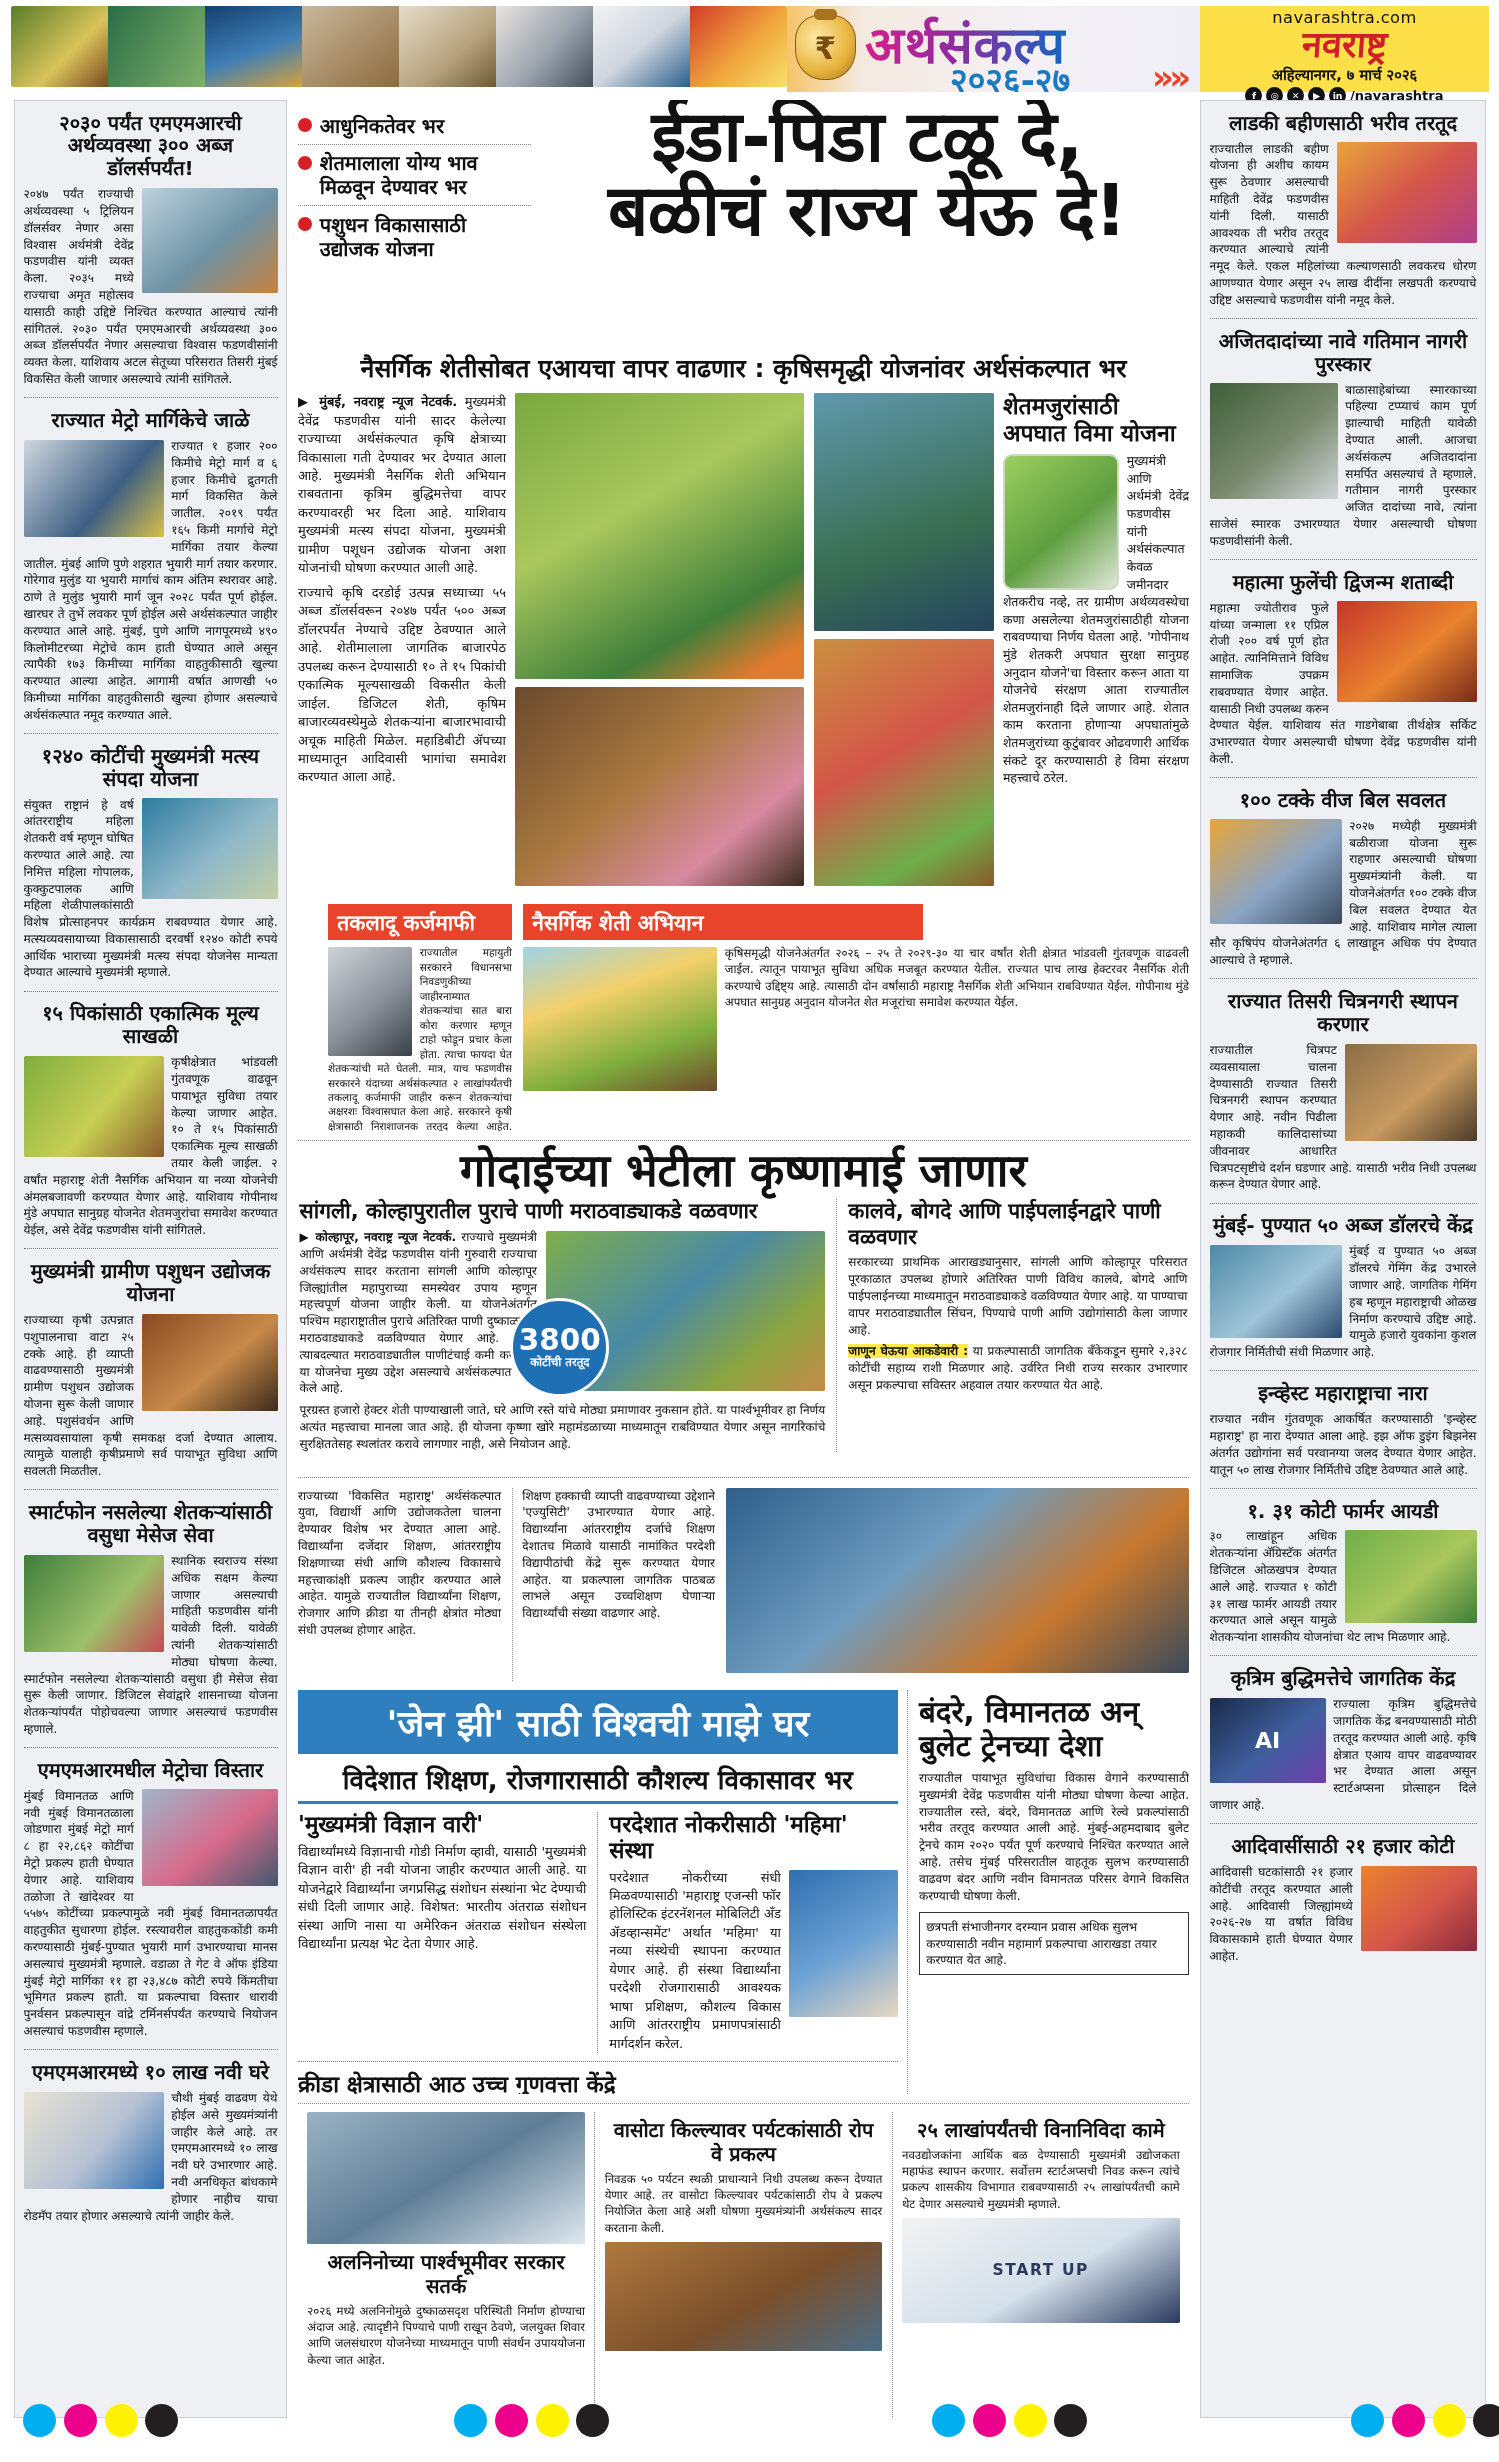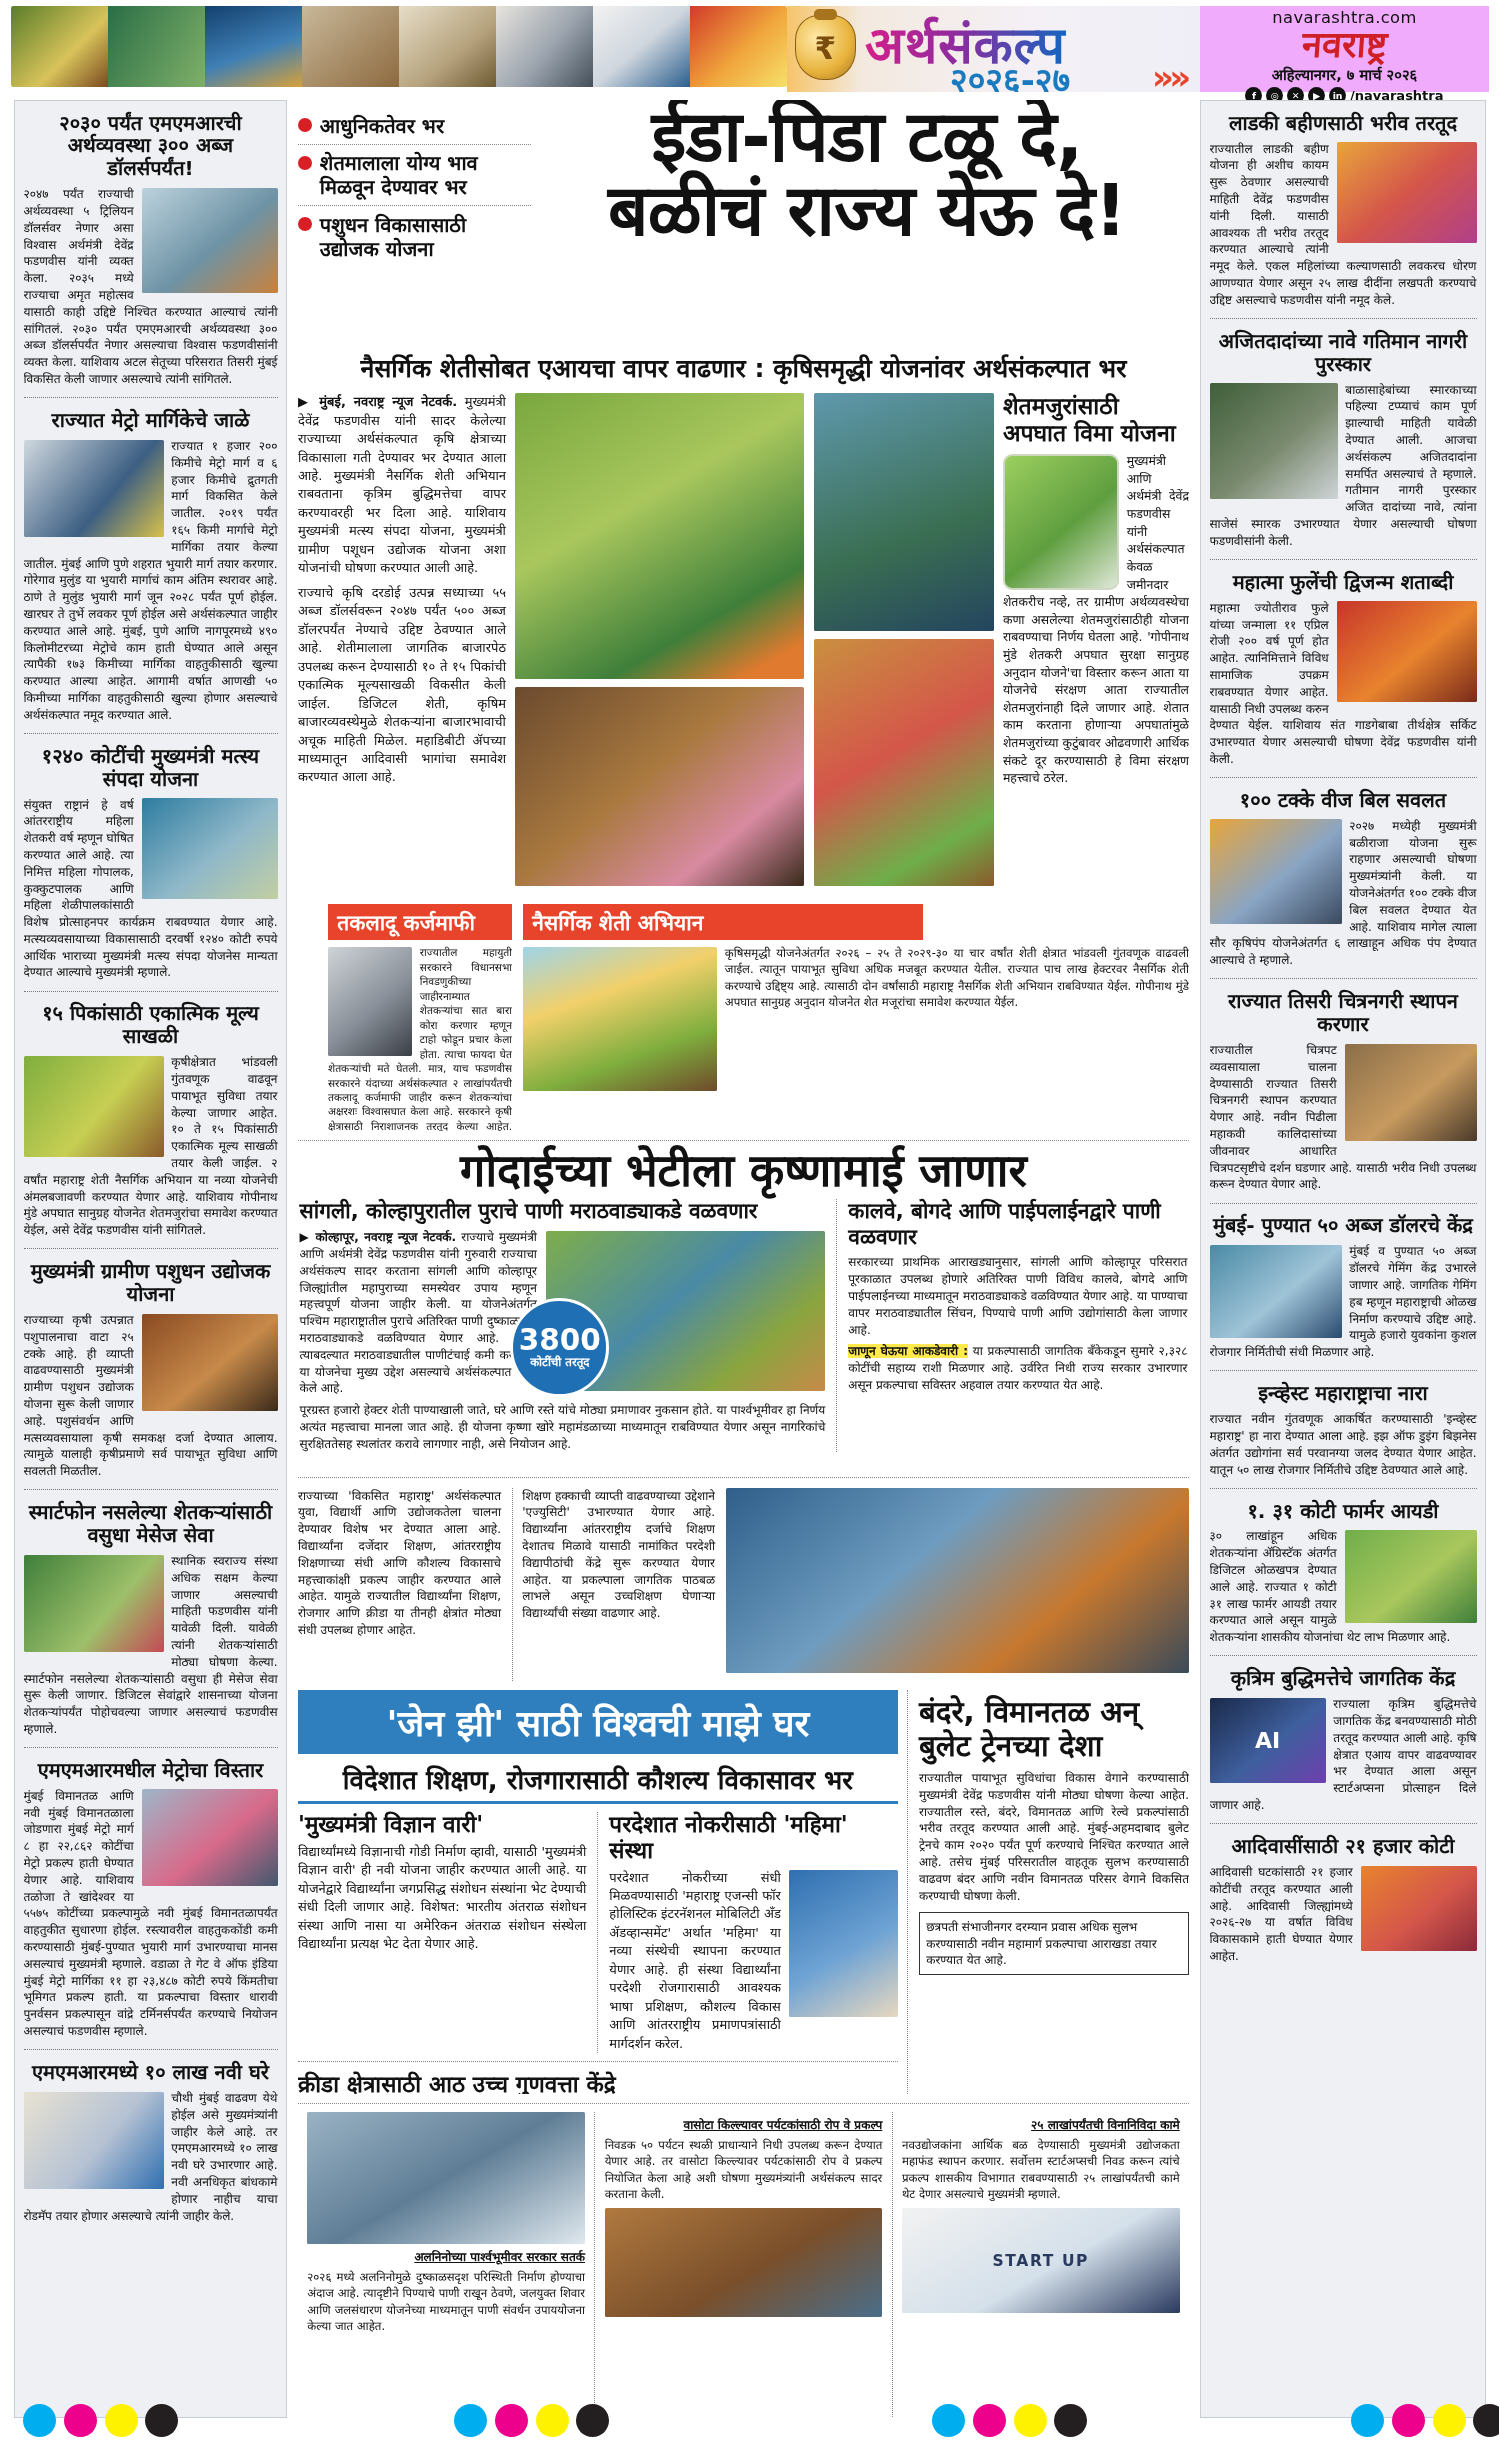--- a/index.html
+++ b/index.html
@@ -20,21 +20,21 @@
   .t7{background:linear-gradient(140deg,#f2f2f2,#cfd6de 50%,#2b5f8e);}
   .t8{background:linear-gradient(135deg,#d23b2a,#f0a53b 55%,#f6e06a);}
   .banner-mid { flex:1; position:relative; background:linear-gradient(90deg,#f6c46a 0%,#f3e9df 18%,#f4f0f6 60%,#efeef6 100%); overflow:hidden; }
   .moneybag { position:absolute; left:7.8px; top:9.3px; width:61px; height:65px; background:radial-gradient(circle at 35% 35%,#ffe9a8,#e8b33c 60%,#a8731d); border-radius:38% 38% 46% 46%; border:1.6px solid #8a5e14; display:flex; align-items:center; justify-content:center; font-size:31px; font-weight:bold; color:#7a4d0e; }
   .moneybag::before{content:""; position:absolute; top:-7.8px; left:18.6px; width:23px; height:11px; background:#a8731d; border-radius:4.7px;}
   .banner-title { position:absolute; left:78px; top:1.6px; font-size:51px; font-weight:800; letter-spacing:0.8px;
       background:linear-gradient(90deg,#d4208c 0%,#8e2b9e 45%,#1565c0 100%);
       -webkit-background-clip:text; background-clip:text; color:transparent; white-space:nowrap; }
   .banner-year { position:absolute; left:163px; top:50px; font-size:34px; font-weight:800; color:#1a7ac0; }
   .banner-arrows { position:absolute; left:365px; top:51px; font-size:34px; font-weight:800; color:#e8432b; letter-spacing:-4.7px; }
-  .mast { flex:0 0 289px; background:#f0abfc; text-align:center; padding-top:1.6px; }
+  .mast { flex:0 0 289px; background:#fde047; text-align:center; padding-top:1.6px; }
   .mast-url { font-size:16.3px; color:#111; letter-spacing:0.4px; }
   .mast-logo { display:inline-block; font-size:36px; font-weight:800; color:#cf2027; line-height:1; transform:skewX(-4deg); }
   .mast-date { font-size:14.7px; font-weight:700; margin-top:1.6px; }
   .social-row { margin-top:2.3px; display:flex; justify-content:center; gap:3.9px; align-items:center; }
   .sico { width:17px; height:17px; border-radius:50%; background:#111; color:#fff; font-size:9.3px; line-height:17px; text-align:center; font-weight:700; }
   .social-handle { font-size:13px; font-weight:600; }
 
   
   #wrap { display:flex; gap:11px; padding:7.8px 14px 0 14px; height:2326px; }
   .rail { background:#eef0f4; border:0.8px solid #c8ccd4; padding:7.8px 8.5px; overflow:hidden; }
@@ -110,21 +110,21 @@
   #krida h4 { font-size:22.5px; font-weight:800; margin-bottom:4.7px; }
   #bandare { width:270px; }
   #bandare h3 { font-size:29.5px; font-weight:800; line-height:1.15; margin:6.2px 0; }
   #bandare p { font-size:12px; line-height:1.4; text-align:justify; }
   .notebox { border:1.6px solid #333; padding:6.2px; margin-top:7.8px; font-size:12px; line-height:1.35; }
 
   
   #botband { display:flex; margin-top:9.3px; border-top:1.6px dotted #888; padding-top:7.8px; height:334px; overflow:hidden; }
   .bcol { flex:1; padding:0 9.3px; }
   .bcol + .bcol { border-left:1.6px dotted #888; }
-  .bcol h4 { font-size:12px; font-weight:800; text-align:right; line-height:1.2; margin:6.2px 0 4.7px 0;text-decoration:underline; }
+  .bcol h4 { font-size:20px; font-weight:800; text-align:center; line-height:1.2; margin:6.2px 0 4.7px 0; }
   .bcol p { font-size:11.6px; line-height:1.4; text-align:justify; }
 
   
   #regmarks { position:absolute; bottom:22px; left:0; width:100%; height:36px; }
   .marks { position:absolute; display:flex; gap:7.8px; }
   .mk { width:33px; height:33px; border-radius:50%; }
   .mc{background:#00aeef;} .mm{background:#ec008c;} .my{background:#fff200;} .mb{background:#231f20;}
 
   .phx { width:100%; }
 </style>

